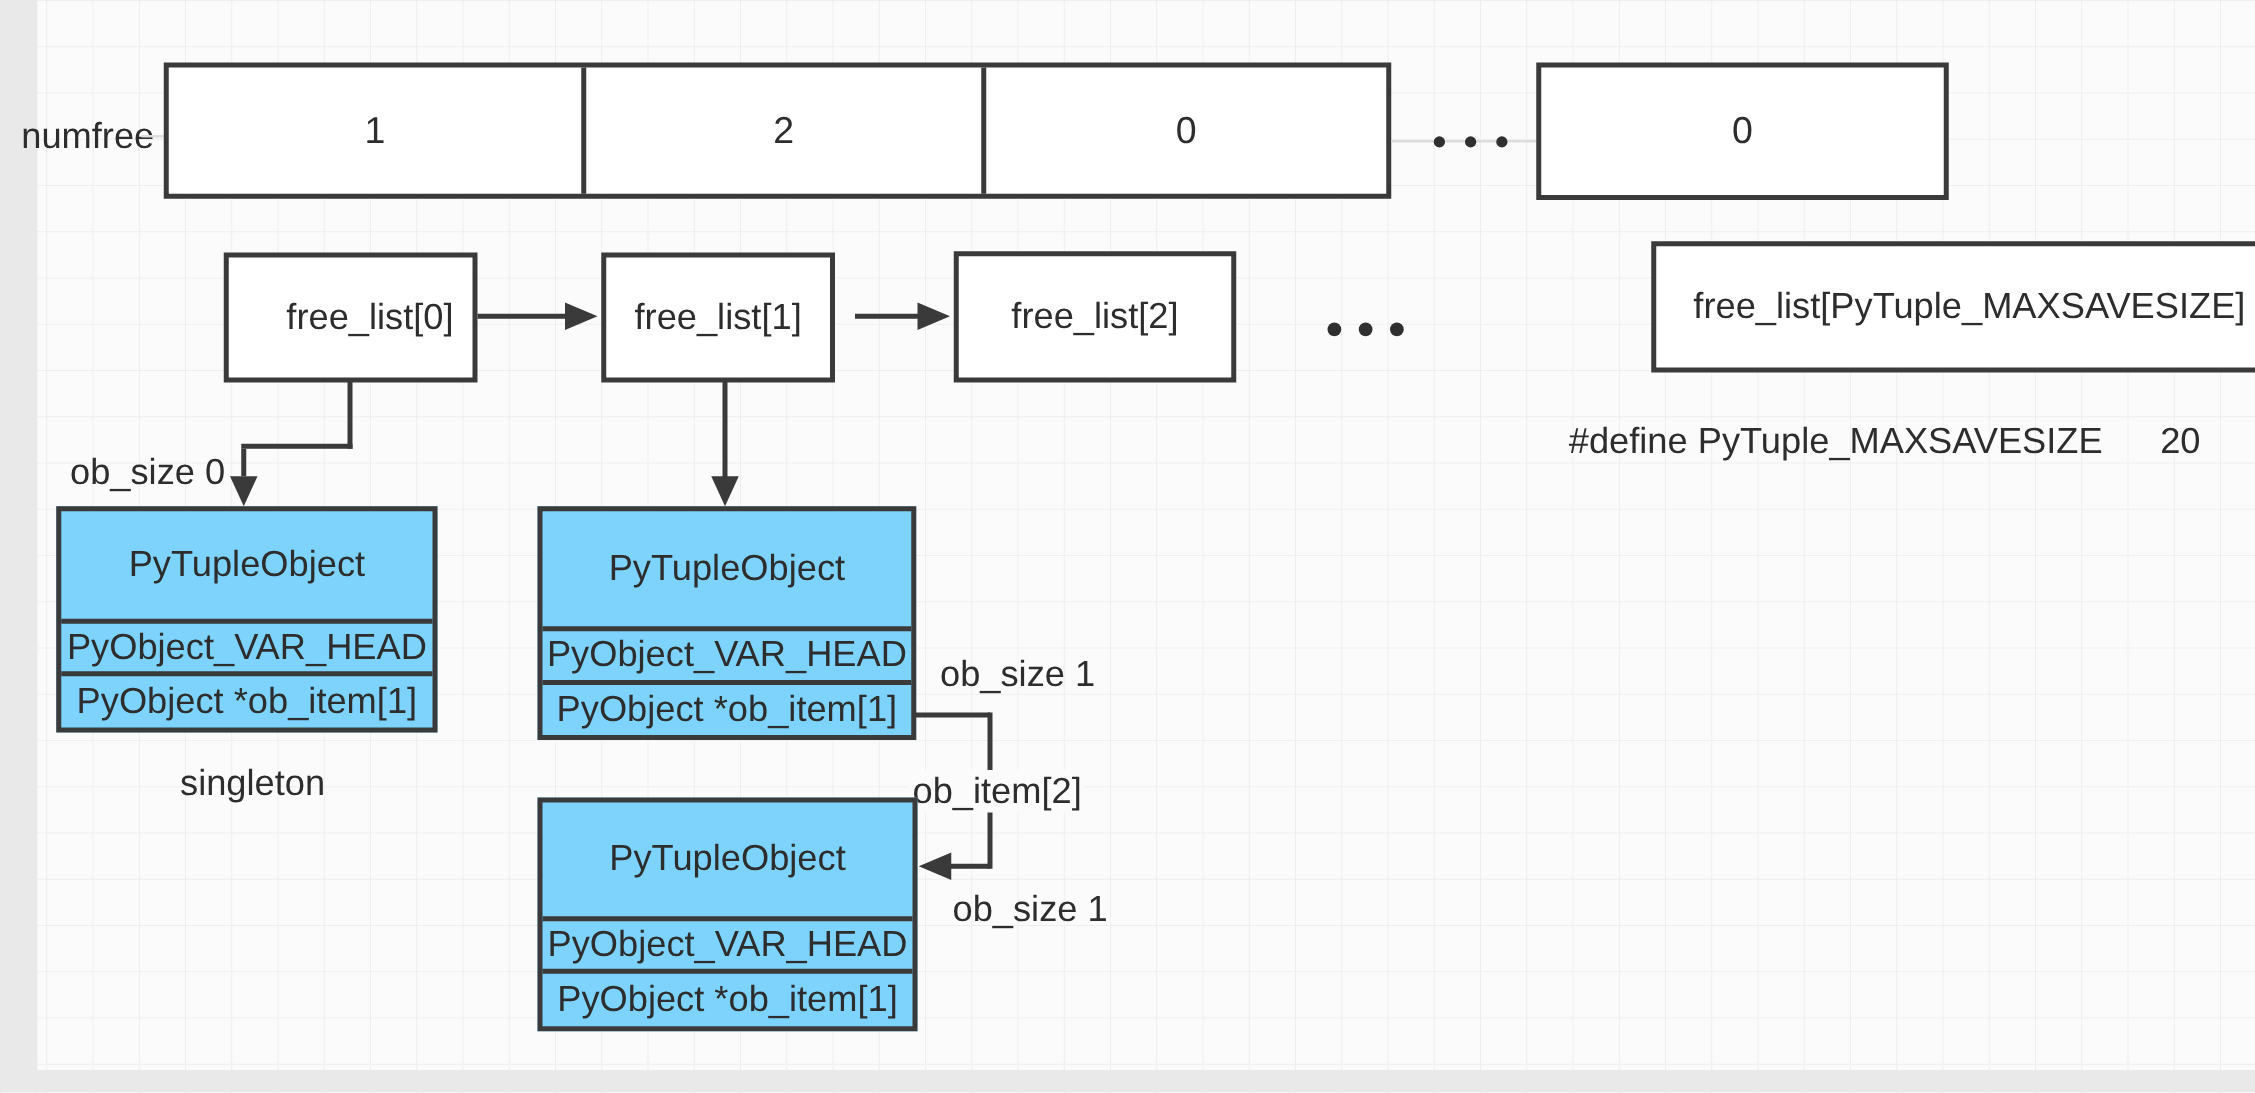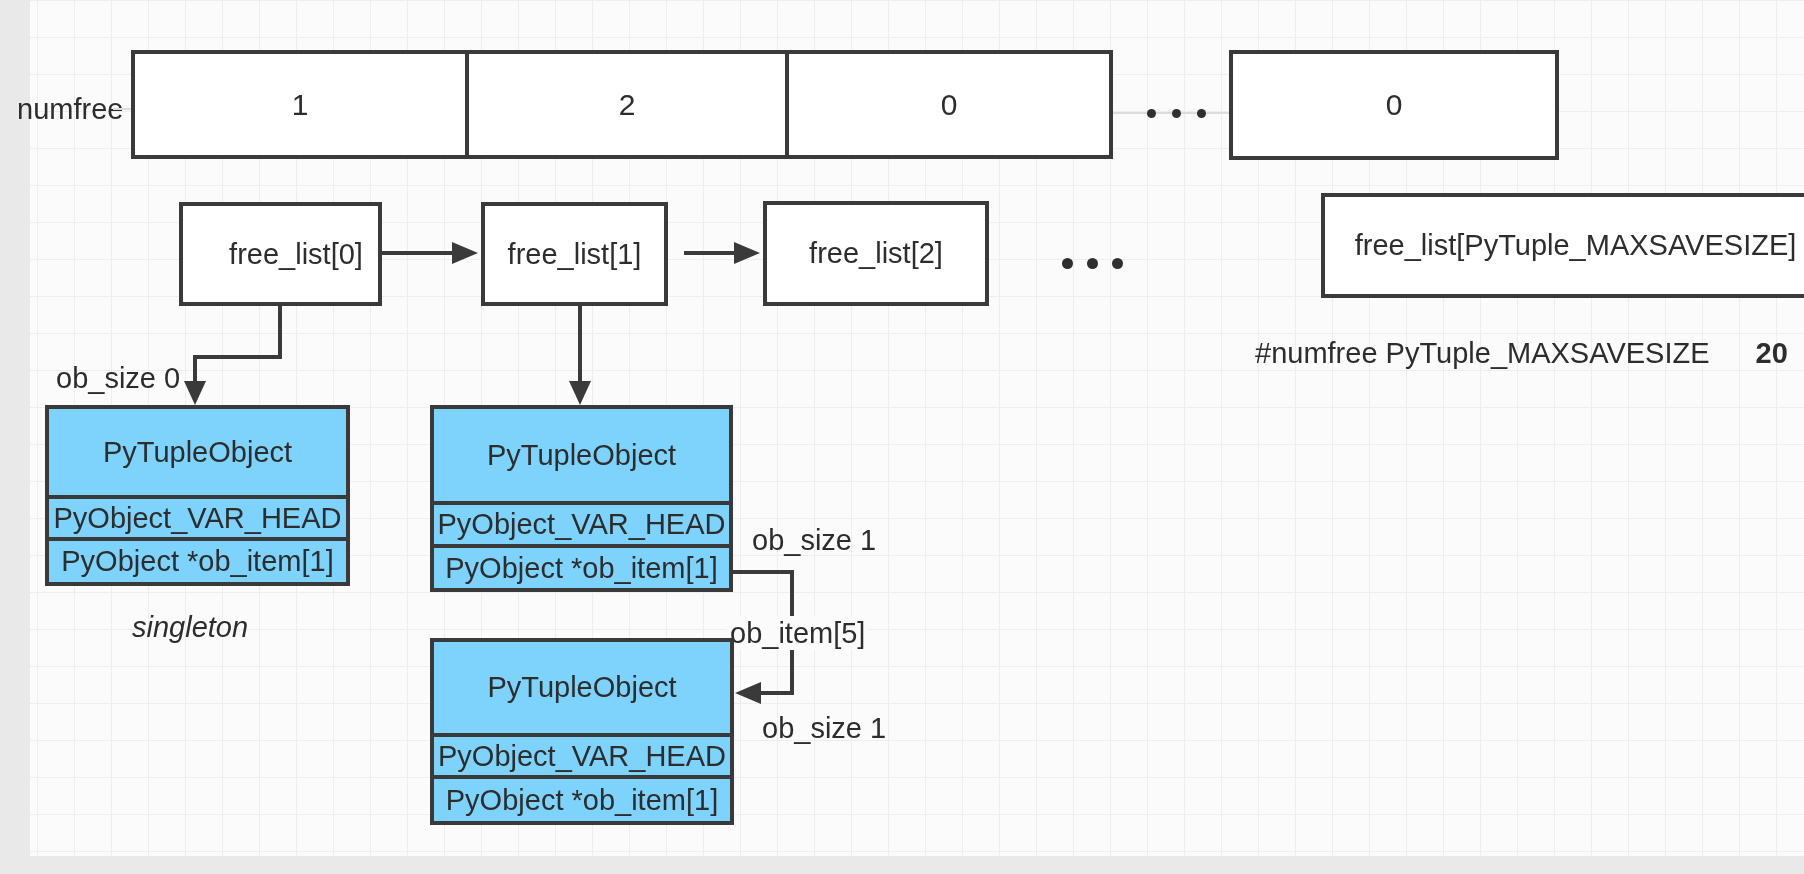--- a/index.html
+++ b/index.html
@@ -61,60 +61,60 @@
 <div class="box" style="left:481px;top:202px;width:187px;height:104px;">free_list[1]</div>
 <div class="box" style="left:763px;top:201px;width:226px;height:105px;">free_list[2]</div>
 
 <div class="dot" style="left:1062px;top:258px;width:11px;height:11px;"></div>
 <div class="dot" style="left:1087px;top:258px;width:11px;height:11px;"></div>
 <div class="dot" style="left:1112px;top:258px;width:11px;height:11px;"></div>
 
 <div class="box" style="left:1278px;top:193px;width:509px;height:105px;margin-left:43px;">free_list[PyTuple_MAXSAVESIZE]</div>
 
 <div class="label" style="left:1255px;top:336px;">
-  <span>#numfree PyTuple_MAXSAVESIZE</span><span style="margin-left:46px;font-weight:bold;">20</span>
+  <span>#define PyTuple_MAXSAVESIZE</span><span style="margin-left:46px;">20</span>
 </div>
 
 <div class="line" style="left:382px;top:251px;width:72px;height:4px;"></div>
 <div class="ah-right" style="left:452px;top:242px;"></div>
 
 <div class="line" style="left:684px;top:251px;width:52px;height:4px;"></div>
 <div class="ah-right" style="left:734px;top:242px;"></div>
 
 <div class="line" style="left:278px;top:304px;width:4px;height:55px;"></div>
 <div class="line" style="left:193px;top:355px;width:89px;height:4px;"></div>
 <div class="line" style="left:193px;top:359px;width:4px;height:22px;"></div>
 <div class="ah-down" style="left:184px;top:381px;"></div>
 
 <div class="line" style="left:578px;top:304px;width:4px;height:79px;"></div>
 <div class="ah-down" style="left:569px;top:381px;"></div>
 
 <div class="label" style="left:56px;top:361px;text-align:right;">ob_size 0</div>
-<div class="label" style="left:132px;top:610px;font-style:italic;">singleton</div>
+<div class="label" style="left:144px;top:610px;">singleton</div>
 
 <div class="tuple" style="left:45px;top:405px;width:305px;height:181px;">
   <div class="ttl">PyTupleObject</div>
   <div class="row" style="height:38px;">PyObject_VAR_HEAD</div>
   <div class="row" style="height:41px;">PyObject *ob_item[1]</div>
 </div>
 
 <div class="tuple" style="left:430px;top:405px;width:303px;height:187px;">
   <div class="ttl">PyTupleObject</div>
   <div class="row" style="height:39px;">PyObject_VAR_HEAD</div>
   <div class="row" style="height:40px;">PyObject *ob_item[1]</div>
 </div>
 
 <div class="label" style="left:752px;top:523px;">ob_size 1</div>
 
 <div class="line" style="left:731px;top:570px;width:61px;height:4px;"></div>
 <div class="line" style="left:790px;top:570px;width:4px;height:125px;"></div>
 <div class="line" style="left:759px;top:691px;width:33px;height:4px;"></div>
 <div class="ah-left" style="left:735px;top:682px;"></div>
 
-<div class="label" style="left:727px;top:616px;background:#fbfbfb;padding:0 3px;">ob_item[5]</div>
+<div class="label" style="left:727px;top:616px;background:#fbfbfb;padding:0 3px;">ob_item[2]</div>
 
 <div class="tuple" style="left:430px;top:638px;width:304px;height:187px;">
   <div class="ttl">PyTupleObject</div>
   <div class="row" style="height:38px;">PyObject_VAR_HEAD</div>
   <div class="row" style="height:42px;">PyObject *ob_item[1]</div>
 </div>
 
 <div class="label" style="left:762px;top:711px;">ob_size 1</div>
 
 </body></html>

